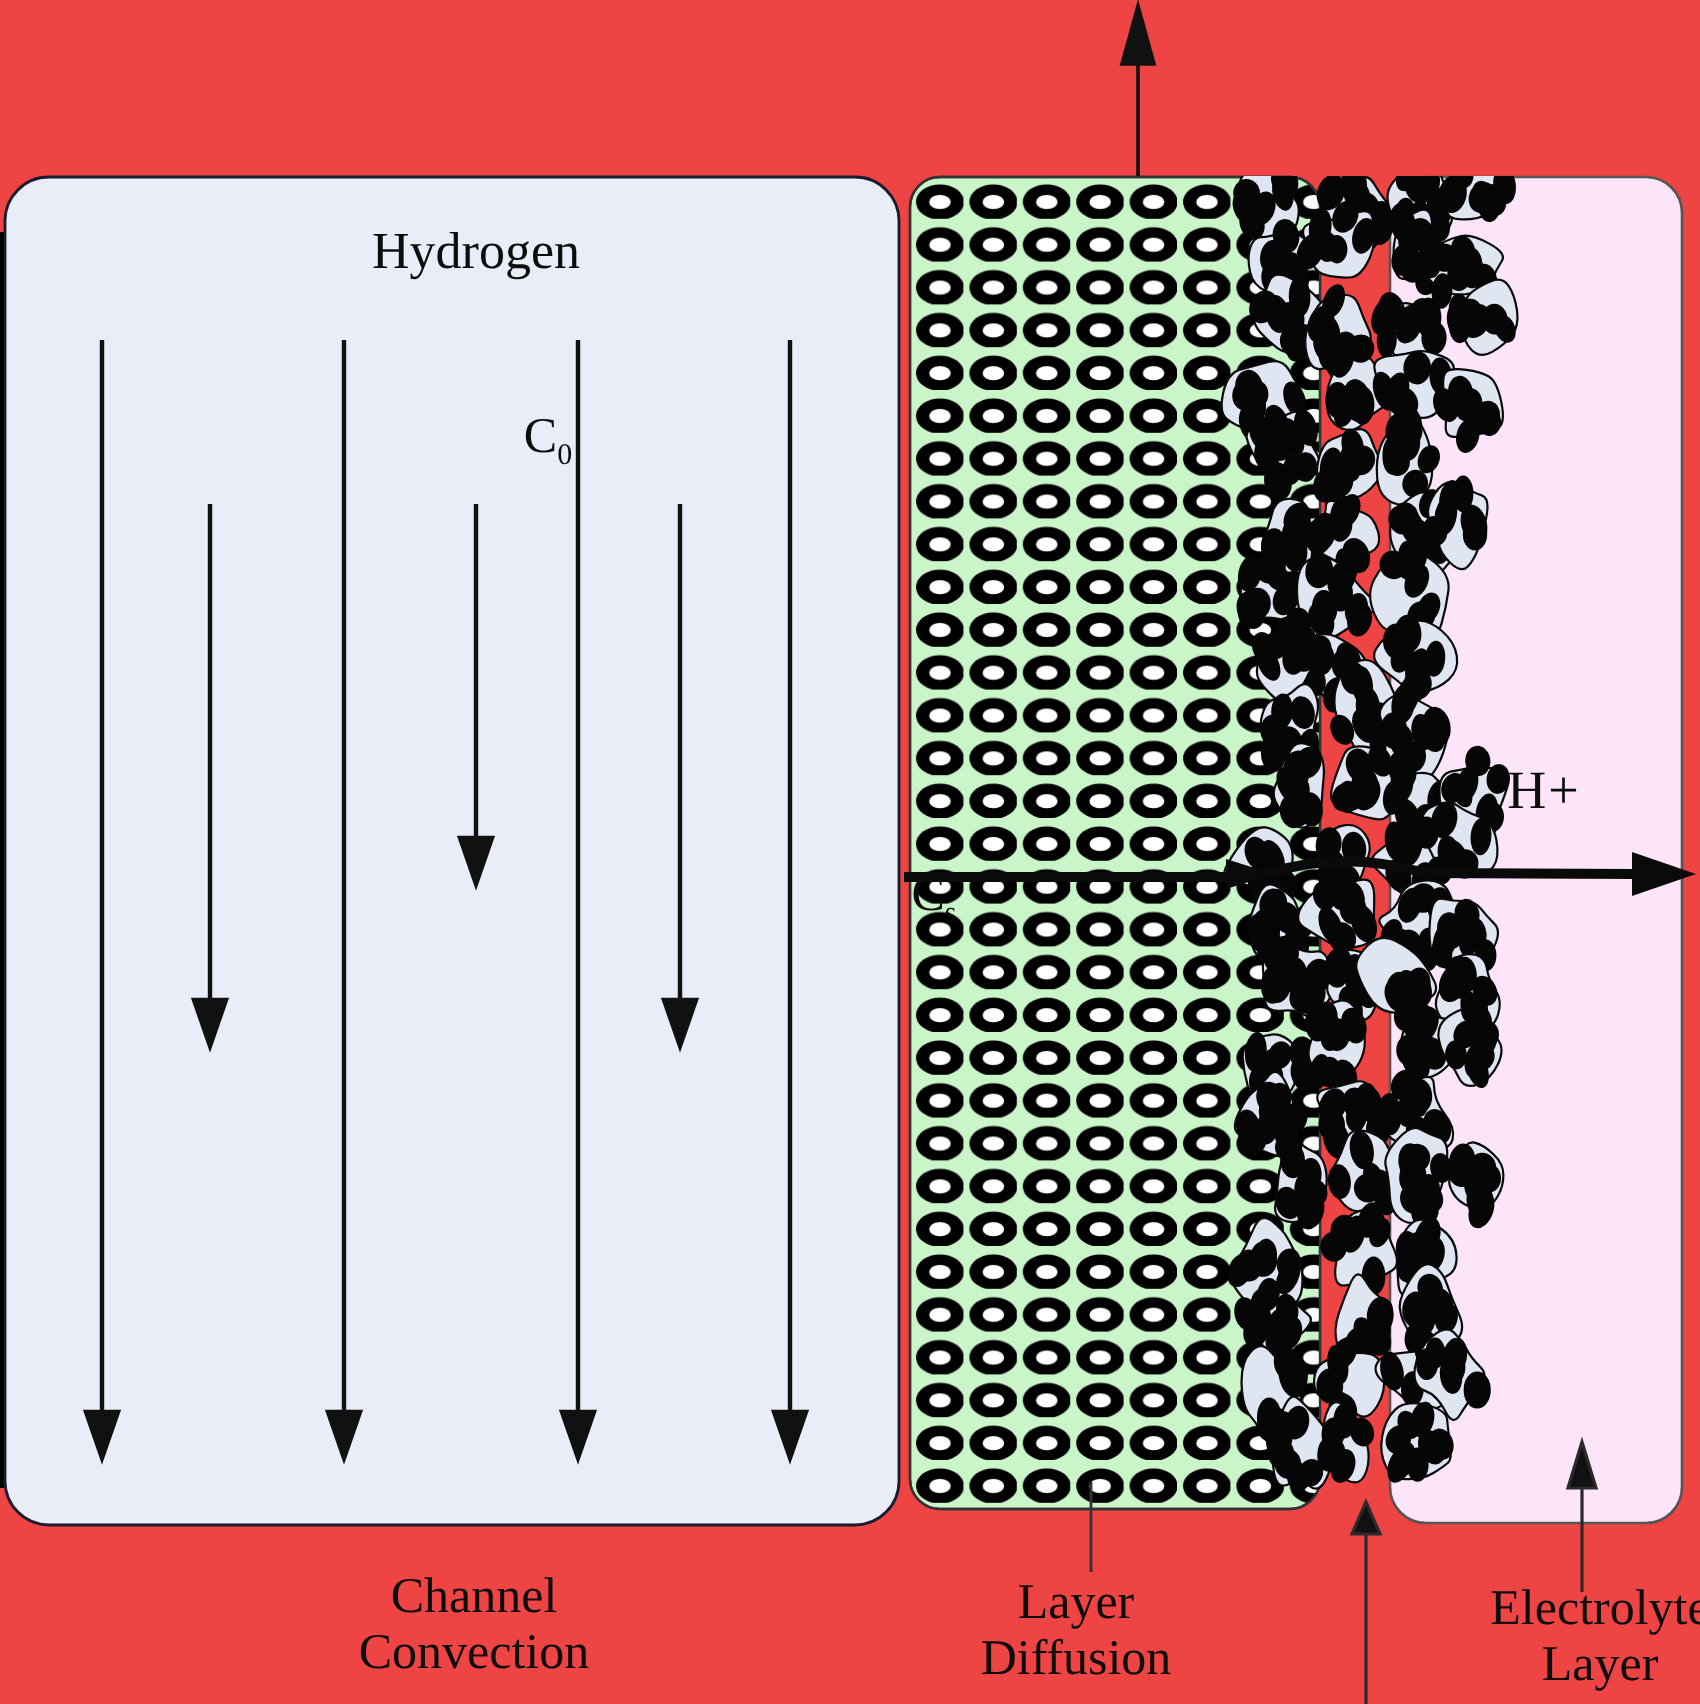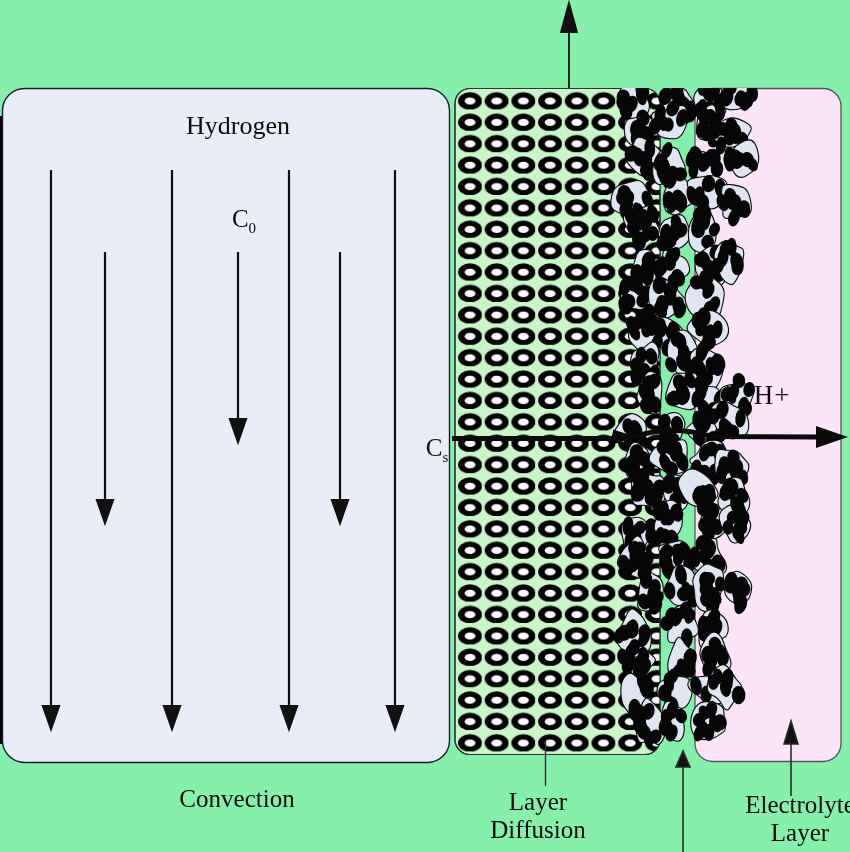--- a/index.html
+++ b/index.html
@@ -1,26 +1,26 @@
 <!DOCTYPE html>
 <html><head>
 <meta charset="utf-8">
 <style>
   html,body{margin:0;padding:0;background:#fff;}
   #stage{
-    position:relative;width:850px;height:852px;overflow:hidden;background:#86efac;
+    position:relative;width:850px;height:852px;overflow:hidden;background:#ef4444;
     font-family:"Liberation Serif","DejaVu Serif",serif;color:#0d0d0d;
   }
   svg{position:absolute;left:0;top:0;}
   .label{
     position:absolute;transform:translateX(-50%);text-align:center;
     white-space:nowrap;line-height:1.1;
   }
   .lbl-hydrogen{font-size:26px;}
-  .lbl-conc{font-size:25px;}
+  .lbl-conc{font-size:25px;margin-left:30px;}
   .lbl-conc sub{font-size:15px;}
   .lbl-hplus{font-size:27px;letter-spacing:1px;}
   .caption{font-size:25px;}
   .caption div{line-height:28px;}
 </style>
 </head>
 <body>
 
 <div id="stage">
 
@@ -705,20 +705,21 @@
     <span>C</span><sub>0</sub>
   </div>
 
   <div class="label lbl-conc" style="left:437px;top:434px;">
     <span>C</span><sub>s</sub>
   </div>
 
   <div class="label lbl-hplus" style="left:772px;top:381px;">H+</div>
 
   <div class="label caption" style="left:237px;top:785px;">
+    <div>Channel</div>
     <div>Convection</div>
   </div>
 
   <div class="label caption" style="left:538px;top:788px;">
     <div>Layer</div>
     <div>Diffusion</div>
   </div>
 
   <div class="label caption" style="left:800px;top:791px;">
     <div>Electrolyte</div>

